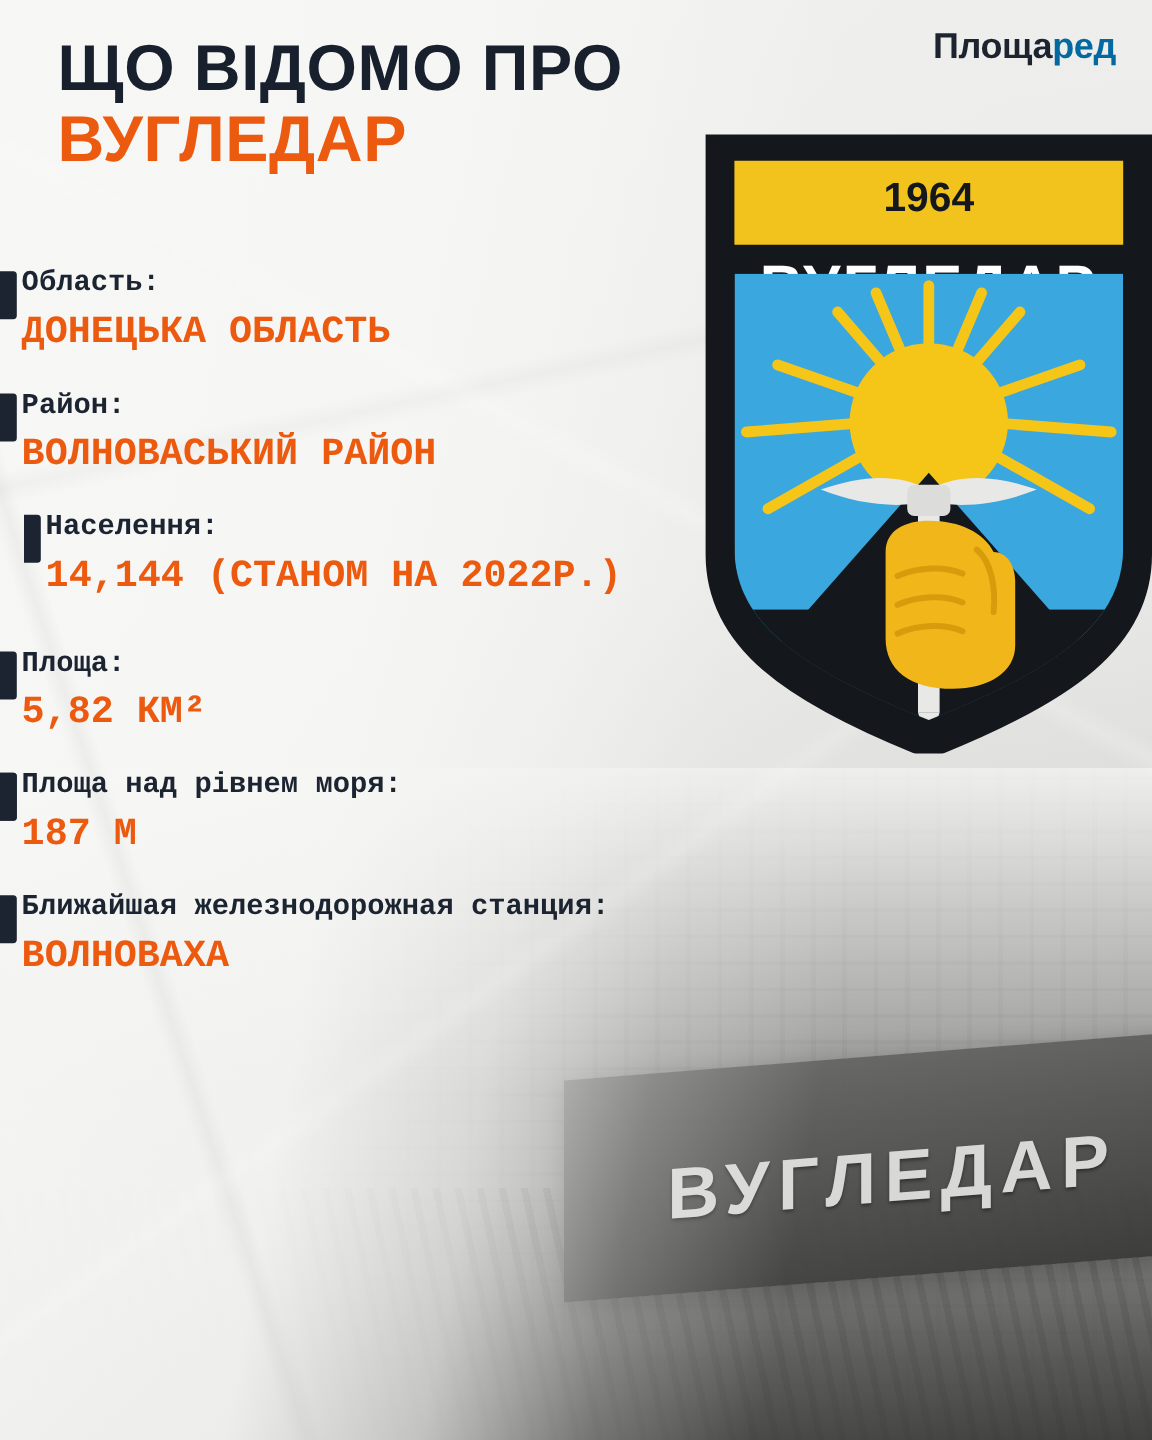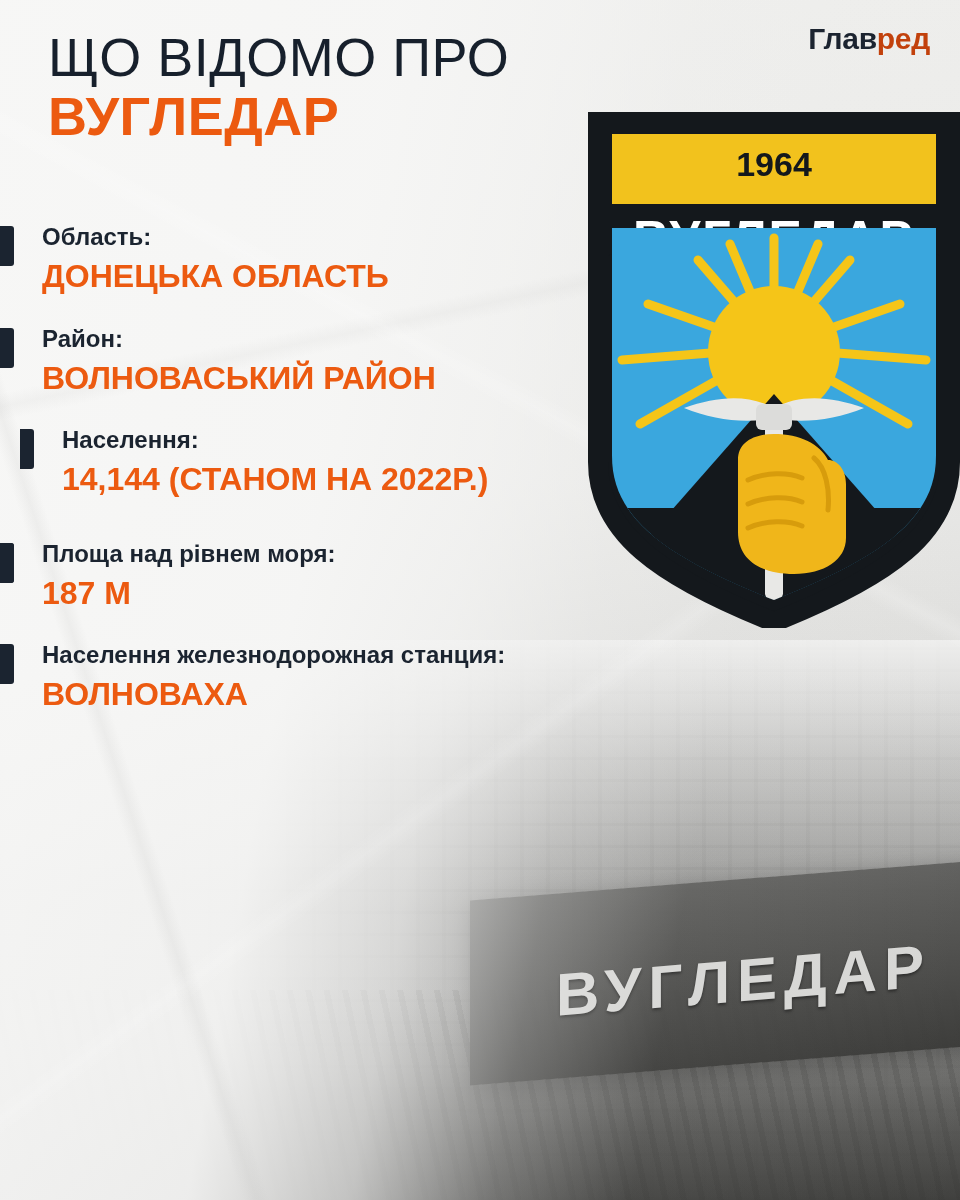--- a/index.html
+++ b/index.html
@@ -87,32 +87,32 @@
   .logo {
     position: absolute;
     top: 22px;
     right: 30px;
     font-size: 30px;
     font-weight: 700;
     letter-spacing: -0.3px;
     color: #1c2430;
     white-space: nowrap;
   }
-  .logo .red { color: #c2410c; }
+  .logo .red { color: #0369a1; }
 
   
   .title-block {
     position: absolute;
     left: 48px;
     top: 28px;
     width: 640px;
   }
   .title-line1 {
     font-size: 54px;
-    font-weight: 400;
+    font-weight: 700;
     line-height: 1.08;
     letter-spacing: 0.5px;
     color: #17202c;
     text-transform: uppercase;
   }
   .title-line2 {
     font-size: 54px;
     font-weight: 800;
     line-height: 1.12;
     letter-spacing: 0.5px;
@@ -122,22 +122,23 @@
 
   
   .facts {
     position: absolute;
     left: 0;
     top: 222px;
     width: 700px;
   }
   .fact {
     position: relative;
-    padding: 0 0 0 42px;
+    padding: 0 0 0 18px;
     margin-bottom: 26px;
+    font-family: Liberation Mono, monospace;
   }
   .fact .tick {
     position: absolute;
     left: 0;
     top: 4px;
     width: 14px;
     height: 40px;
     background: #1b2430;
     border-radius: 0 3px 3px 0;
   }
@@ -174,21 +175,21 @@
 
   <div class="bg-photo"></div>
   <div class="bg-buildings"></div>
   <div class="bg-ground"></div>
   <div class="bg-sign"></div>
   <div class="bg-sign-text">ВУГЛЕДАР</div>
   <div class="bg-veil"></div>
   <div class="bg-facets"></div>
 
   <div class="logo">
-    <span>Глав</span><span class="red">ред</span>
+    <span>Площа</span><span class="red">ред</span>
   </div>
 
   <div class="title-block">
     <div class="title-line1">ЩО ВІДОМО ПРО</div>
     <div class="title-line2">ВУГЛЕДАР</div>
   </div>
 
   <div class="facts">
 
     <div class="fact">
@@ -202,34 +203,39 @@
       <div class="label">Район:</div>
       <div class="value">ВОЛНОВАСЬКИЙ РАЙОН</div>
     </div>
 
     <div class="fact tall">
       <div class="tick"></div>
       <div class="label">Населення:</div>
       <div class="value">14,144  (СТАНОМ НА 2022Р.)</div>
     </div>
 
+    <div class="fact">
+      <div class="tick"></div>
+      <div class="label">Площа:</div>
+      <div class="value">5,82 КМ²</div>
+    </div>
 
     <div class="fact">
       <div class="tick"></div>
     </div>
 
     <div class="fact">
       <div class="tick"></div>
       <div class="label">Площа над рівнем моря:</div>
       <div class="value">187 М</div>
     </div>
 
     <div class="fact">
       <div class="tick"></div>
-      <div class="label">Населення железнодорожная станция:</div>
+      <div class="label">Ближайшая железнодорожная станция:</div>
       <div class="value">ВОЛНОВАХА</div>
     </div>
 
   </div>
 
   <div class="coa">
     <svg viewBox="0 0 372 520" xmlns="http://www.w3.org/2000/svg">
       <defs>
         <clipPath id="shieldClip">
           <path d="M14 18 H358 V352 C358 420 300 462 186 506 C72 462 14 420 14 352 Z"></path>

